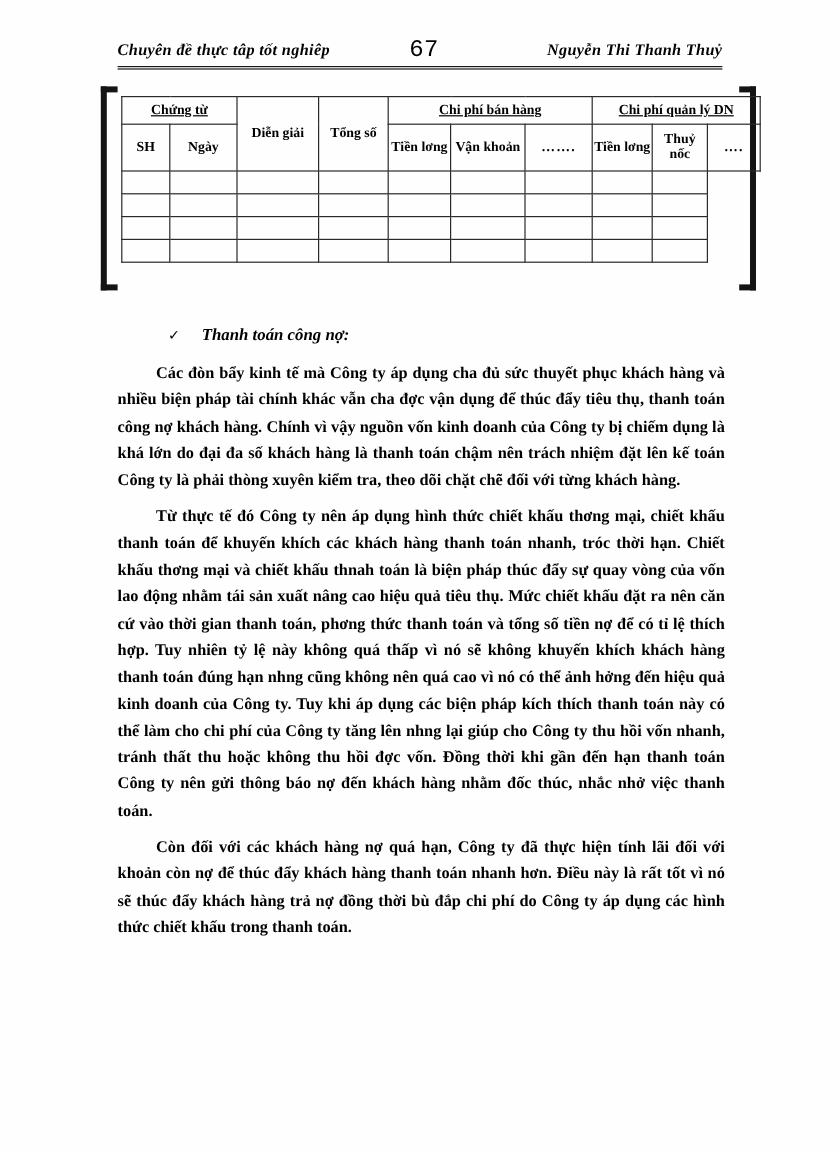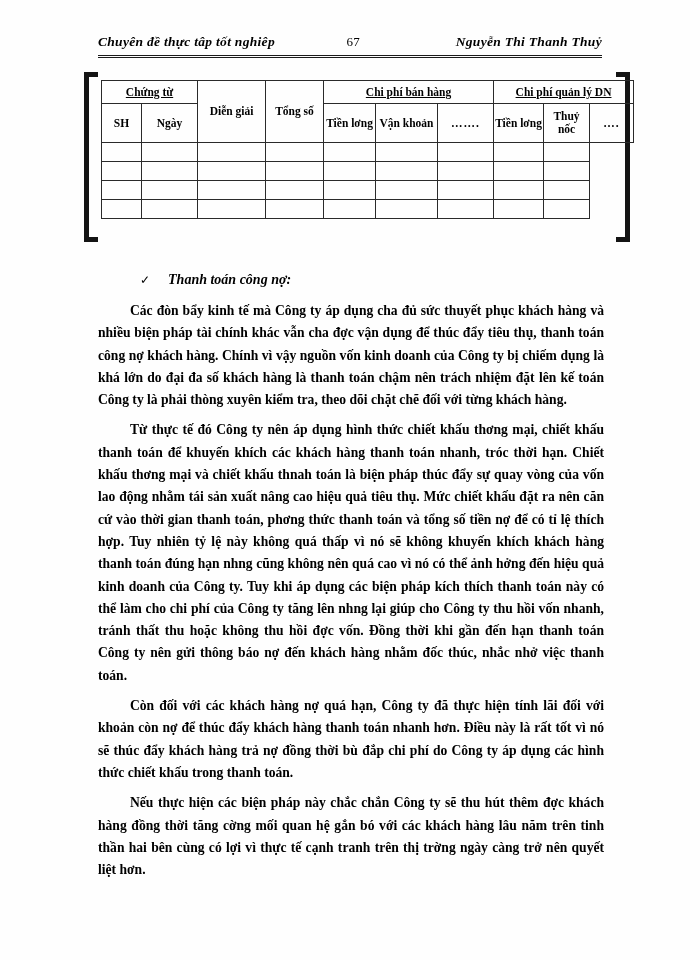--- a/index.html
+++ b/index.html
@@ -37,23 +37,24 @@
     font-weight: bold;
     font-size: 13.5px;
     letter-spacing: 0.3px;
     white-space: nowrap;
   }
   .header-left  { flex: 0 0 auto; }
   .header-page  {
     flex: 0 0 auto;
     font-style: normal;
     font-weight: normal;
-    font-size: 13px;
+    font-size: 20px;
     margin-left: 16px;
     margin-right: 40px;
+    font-family: Liberation Mono, monospace;
   }
   .header-right { flex: 0 0 auto; }
 
   .header-rule {
     position: absolute;
     top: 55px;
     left: 98px;
     width: 504px;
     height: 0;
     border-top: 1px solid #1a1a1a;
@@ -258,16 +259,15 @@
 
   <div class="bullet-heading">
     <span class="check-mark">✓</span>
     <span>Thanh toán công nợ:</span>
   </div>
 
   <div class="body-copy" id="body-copy">
       <p>Các đòn bẩy kinh tế mà Công ty áp dụng cha   đủ sức thuyết phục khách hàng và nhiều biện pháp tài chính khác vẫn cha   đợc   vận dụng để thúc đẩy tiêu thụ, thanh toán công nợ khách hàng. Chính vì vậy nguồn vốn kinh doanh của Công ty bị chiếm dụng là khá lớn do đại đa số khách hàng là thanh toán chậm nên trách nhiệm đặt lên kế toán Công ty là phải thòng   xuyên kiểm tra, theo dõi chặt chẽ đối với từng khách hàng.</p>
       <p>Từ thực tế đó Công ty nên áp dụng hình thức chiết khấu thơng   mại, chiết khấu thanh toán để khuyến khích các khách hàng thanh toán nhanh, tróc   thời hạn. Chiết khấu thơng   mại và chiết khấu thnah toán là biện pháp thúc đẩy sự quay vòng của vốn lao động nhằm tái sản xuất nâng cao hiệu quả tiêu thụ. Mức chiết khấu đặt ra nên căn cứ vào thời gian thanh toán, phơng   thức thanh toán và tổng số tiền nợ để có tỉ lệ thích hợp. Tuy nhiên tỷ lệ này không quá thấp vì nó sẽ không khuyến khích khách hàng thanh toán đúng hạn nhng   cũng không nên quá cao vì nó có thể ảnh hởng   đến hiệu quả kinh doanh của Công ty. Tuy khi áp dụng các biện pháp kích thích thanh toán này có thể làm cho chi phí của Công ty tăng lên nhng   lại giúp cho Công ty thu hồi vốn nhanh, tránh thất thu hoặc không thu hồi đợc   vốn. Đồng thời khi gần đến hạn thanh toán Công ty nên gửi thông báo nợ đến khách hàng nhằm đốc thúc, nhắc nhở việc thanh toán.</p>
       <p>Còn đối với các khách hàng nợ quá hạn, Công ty đã thực hiện tính lãi đối với khoản còn nợ để thúc đẩy khách hàng thanh toán nhanh hơn. Điều này là rất tốt vì nó sẽ thúc đẩy khách hàng trả nợ đồng thời bù đắp chi phí do Công ty áp dụng các hình thức chiết khấu trong thanh toán.</p>
-      <p>Nếu thực hiện các biện pháp này chắc chắn Công ty sẽ thu hút thêm đợc   khách hàng đồng thời tăng cờng   mối quan hệ gắn bó với các khách hàng lâu năm trên tinh thần hai bên cùng có lợi vì thực tế cạnh tranh trên thị trờng   ngày càng trở nên quyết liệt hơn.</p>
     </div>
 
 </div>
 
 </body></html>

